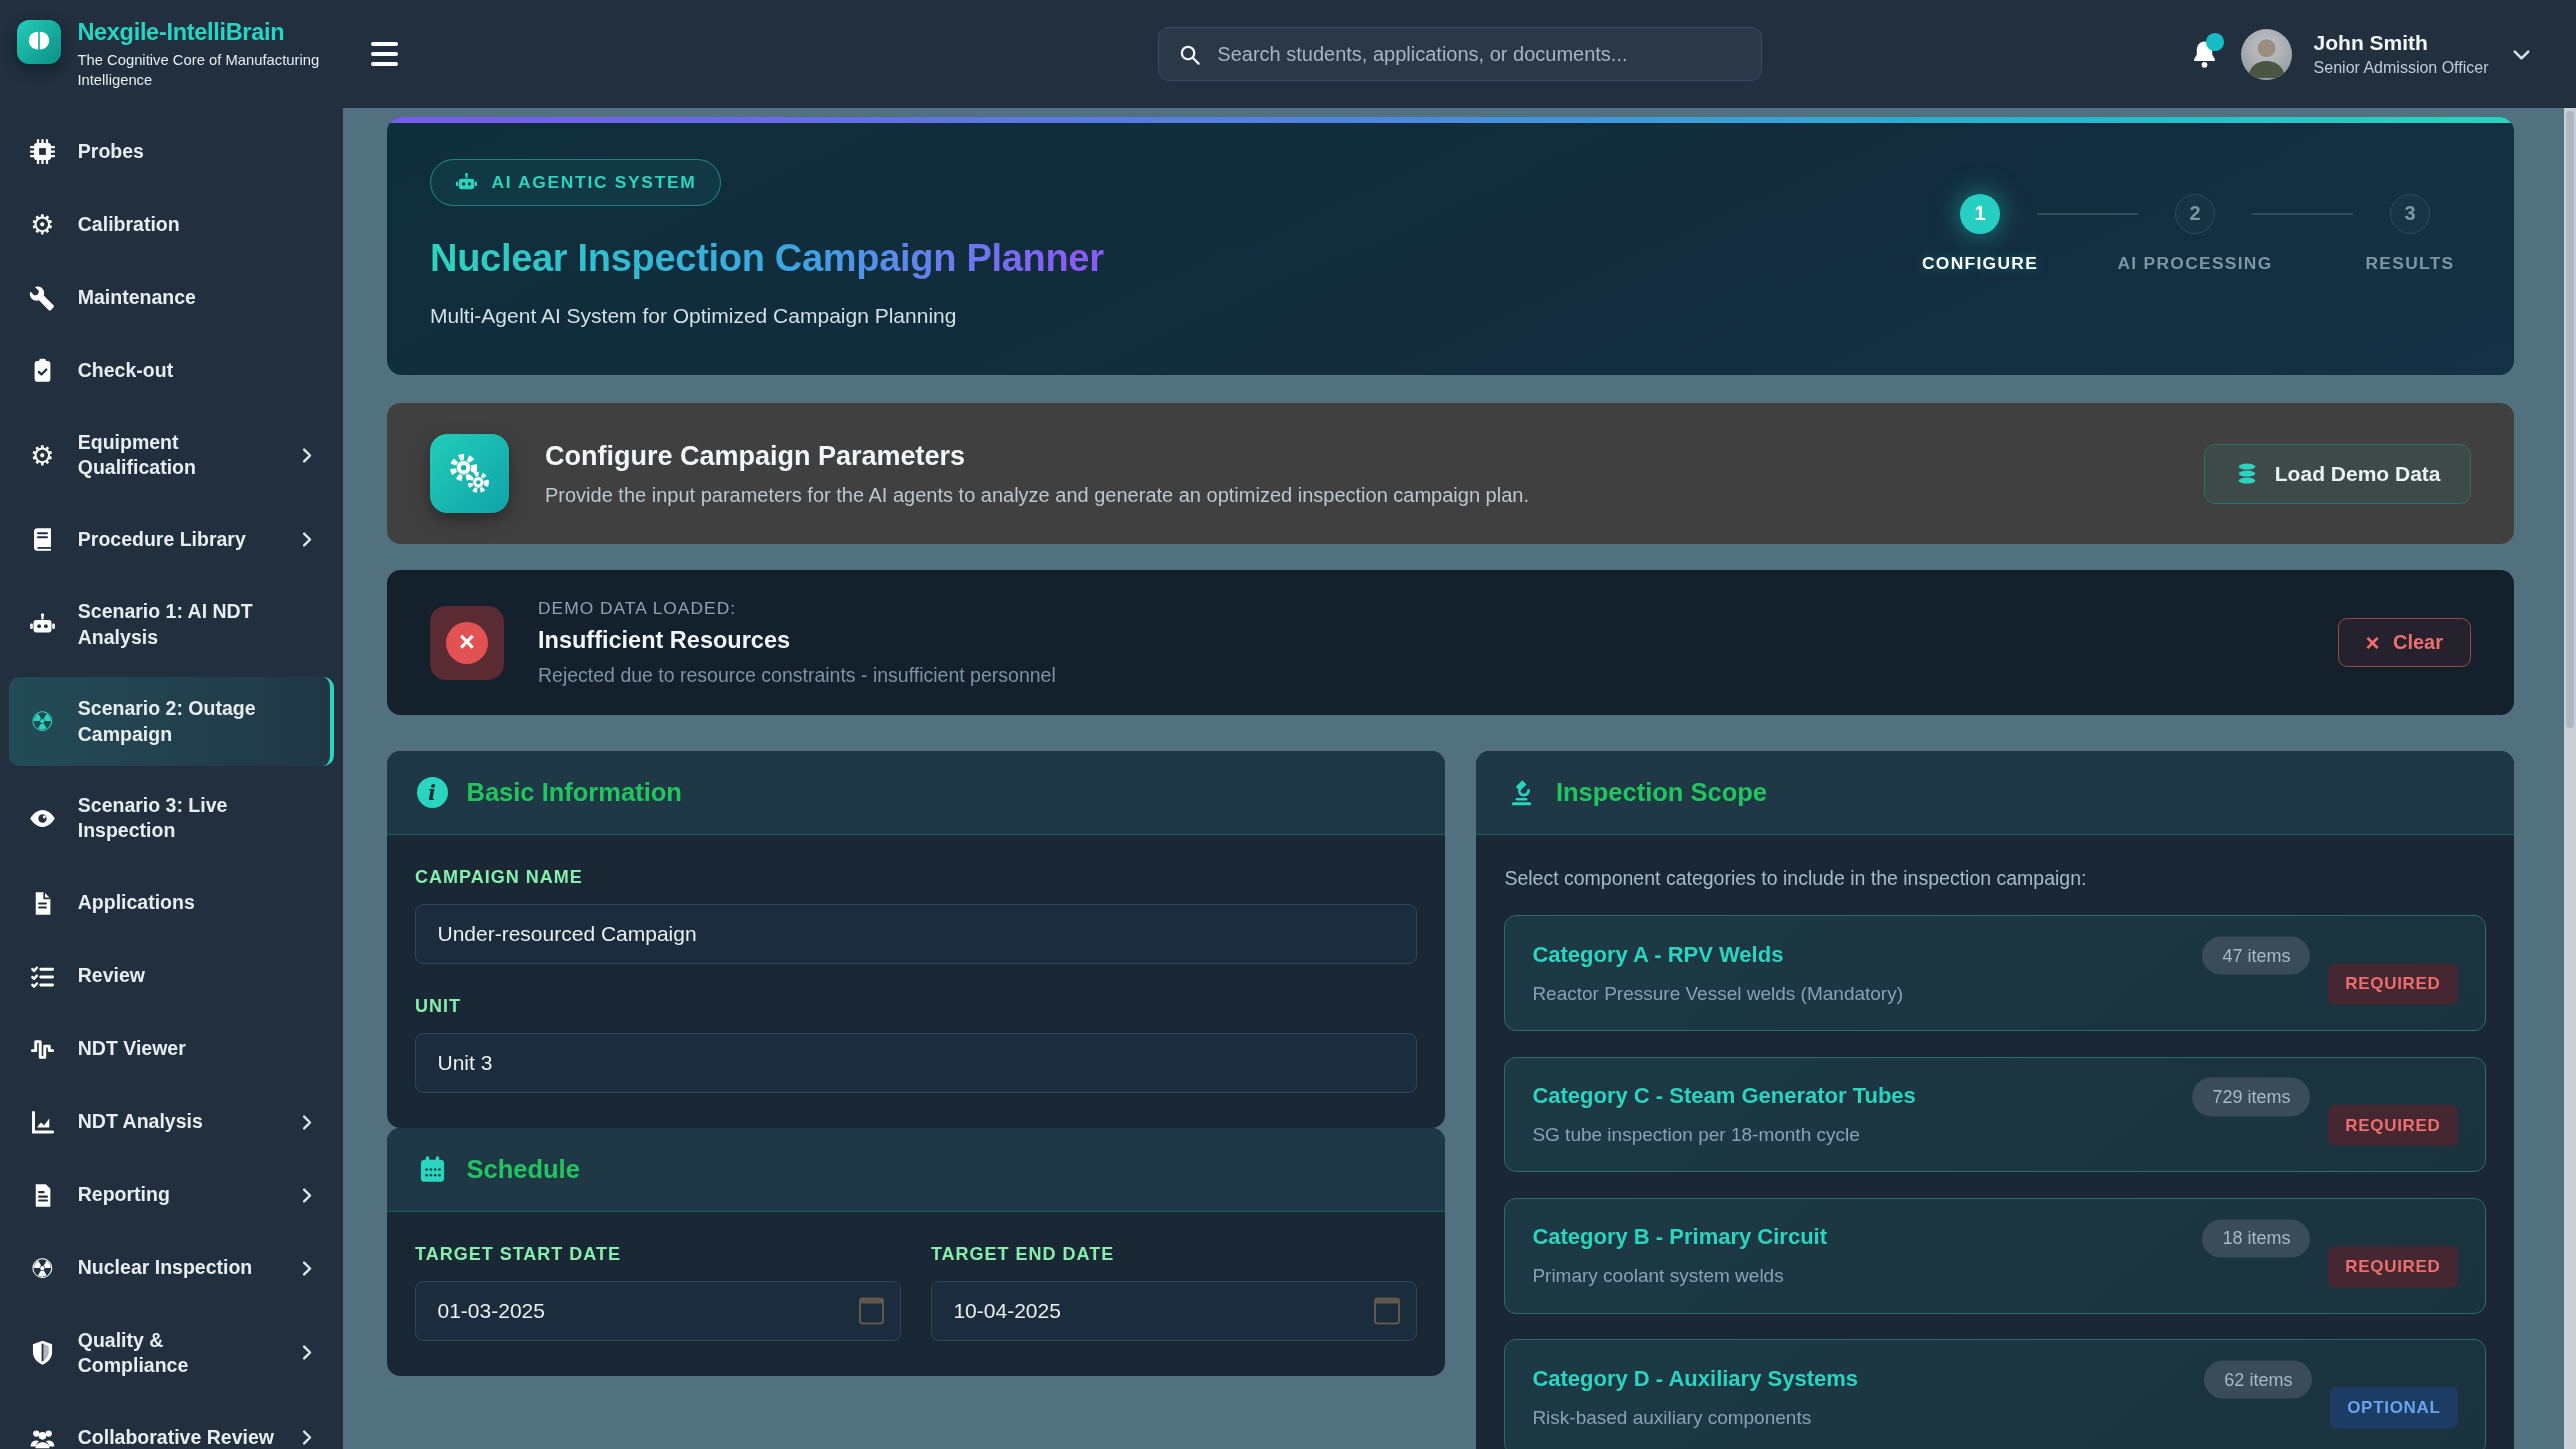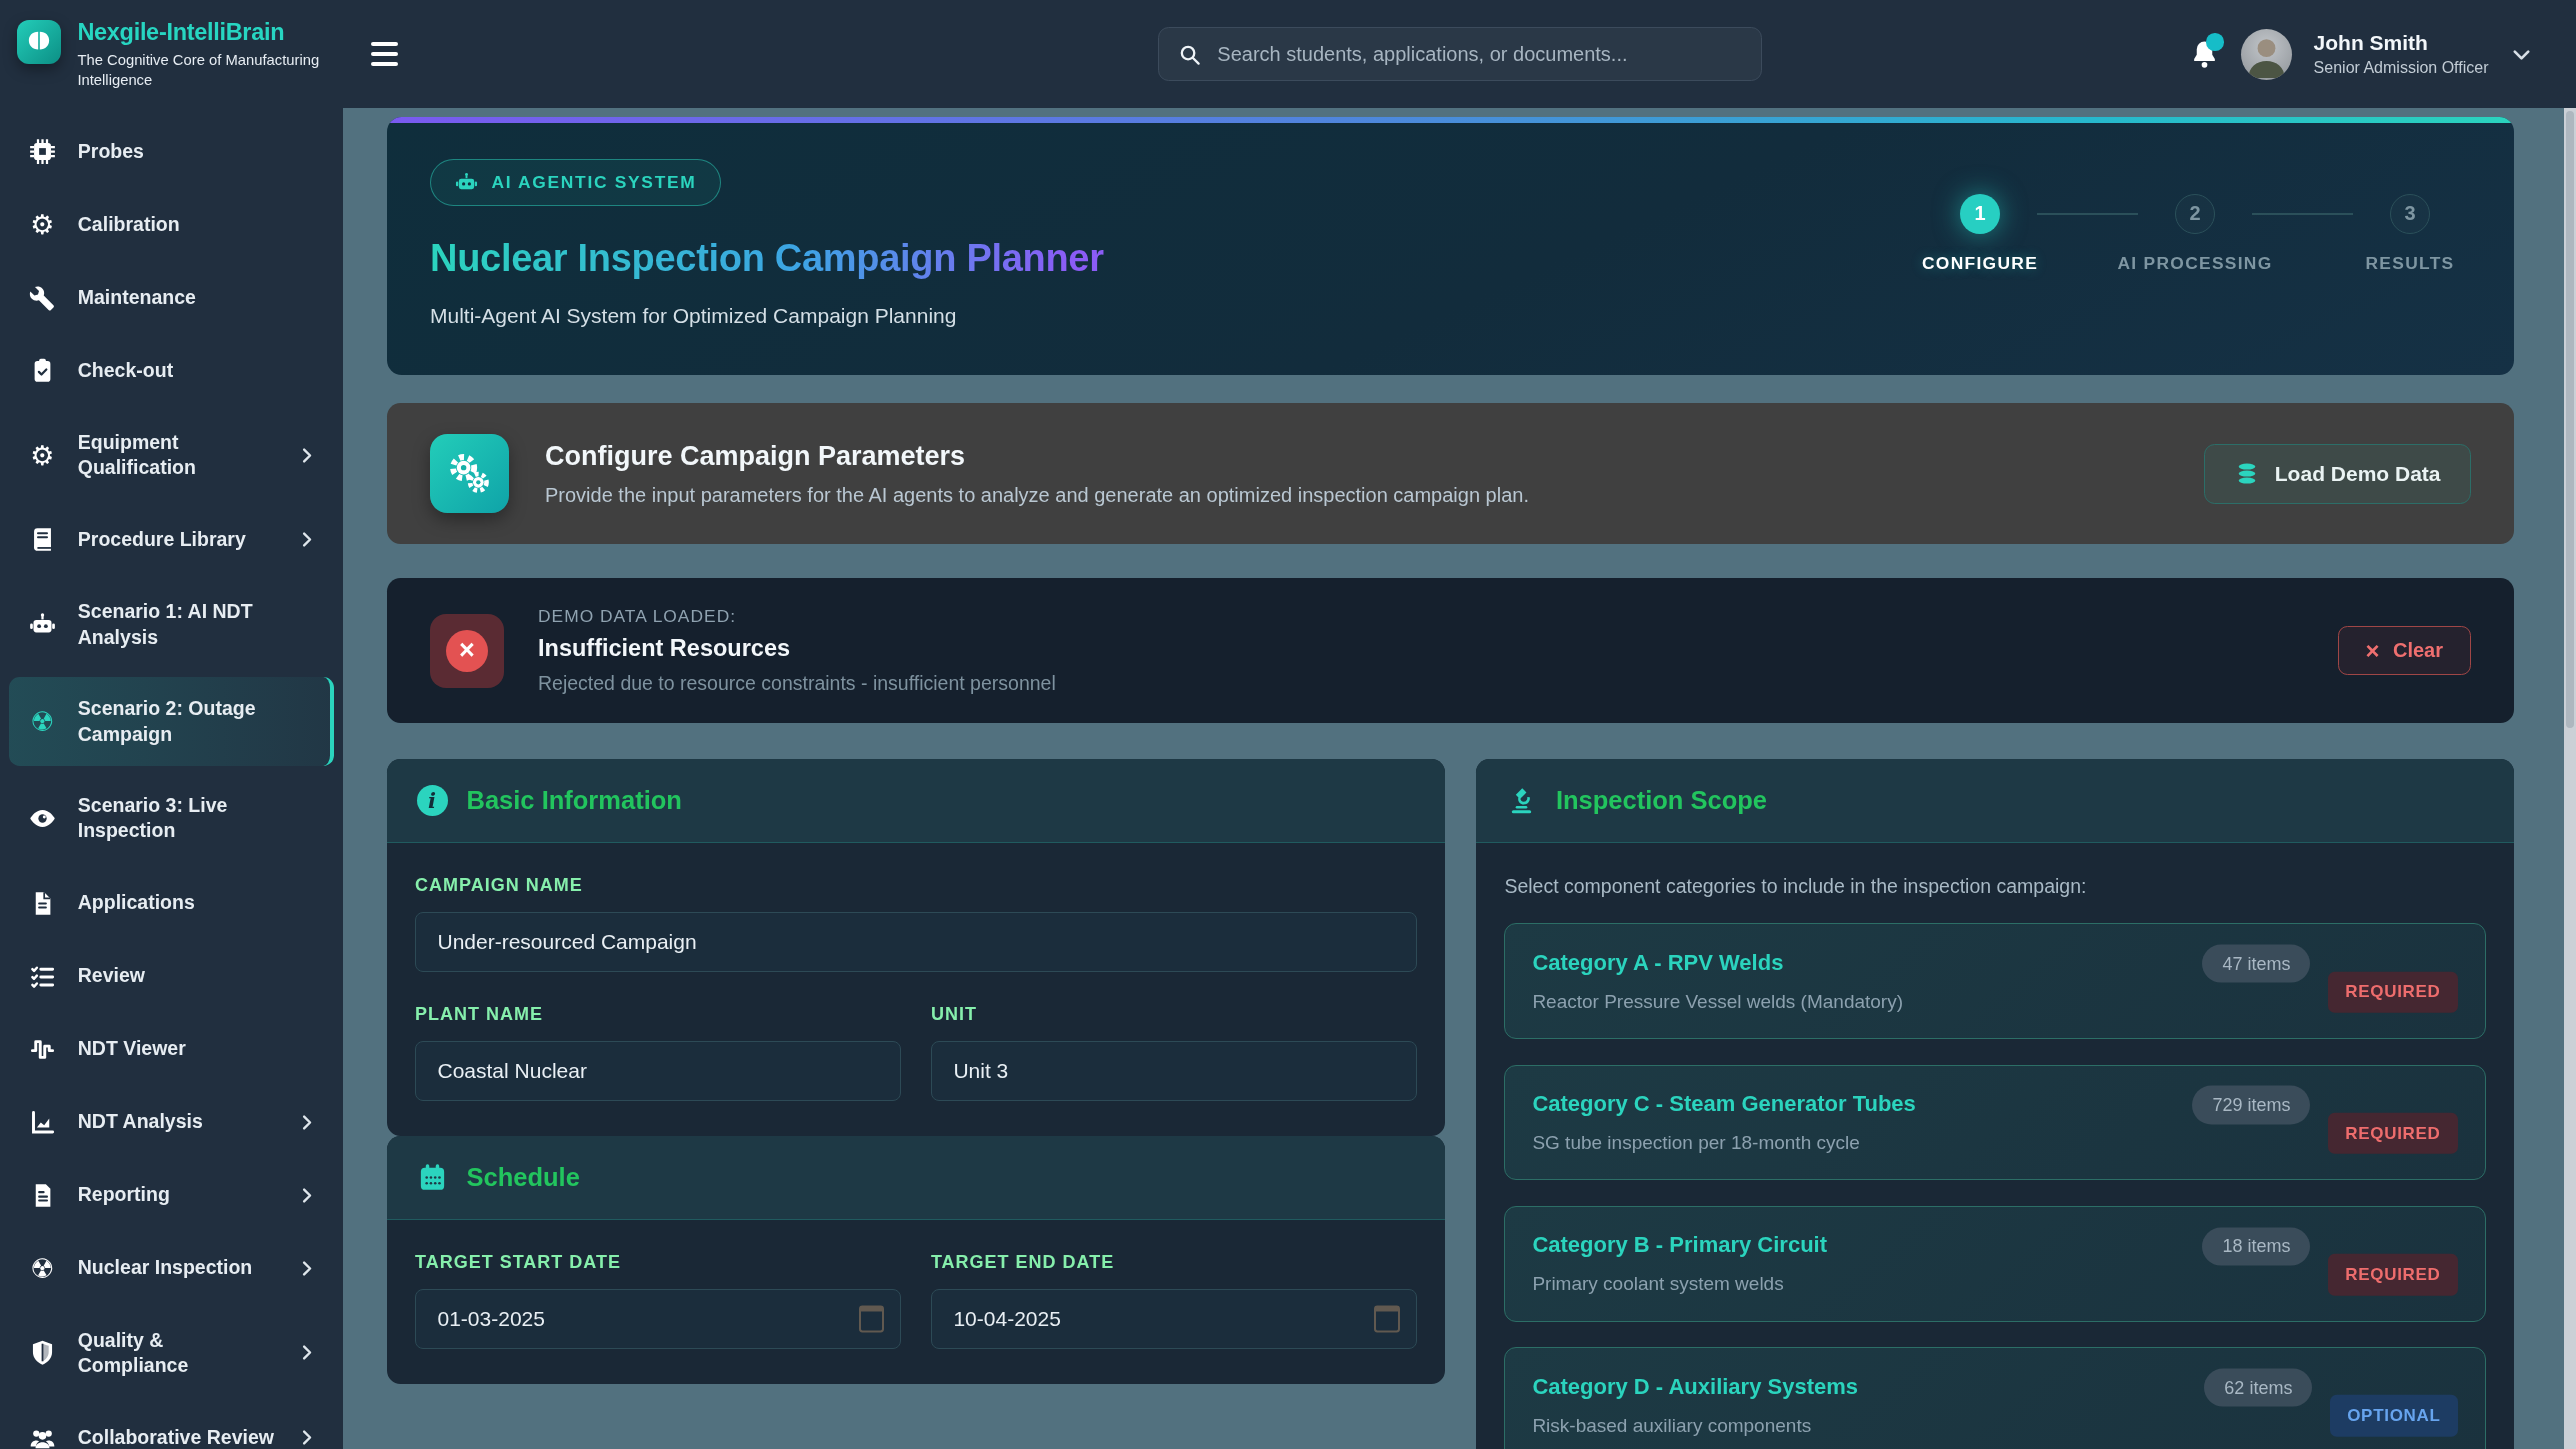--- a/index.html
+++ b/index.html
@@ -90,21 +90,21 @@
     box-shadow:0 6.7px 17.4px rgba(0,0,0,.35);}
   .config-icon svg{width:47px;height:47px;}
   .config-title{font-size:27px;font-weight:bold;color:#f2f7fa;}
   .config-desc{margin-top:12px;font-size:20px;color:#b9c7d2;}
   .load-btn{margin-left:auto;flex-shrink:0;display:flex;align-items:center;gap:16px;
     padding:17.4px 29.5px;background:rgba(43,212,190,.07);border:1.3px solid #2c6e68;border-radius:10.7px;
     color:#eaf3f3;font-size:21px;font-weight:600;cursor:pointer;}
   .load-btn svg{width:24px;height:24px;color:#2bd4be;}
 
   
-  .banner{margin-top:34px;background:#15202d;border-radius:13.4px;padding:28px 43px;
+  .banner{margin-top:26px;background:#15202d;border-radius:13.4px;padding:28px 43px;
     display:flex;align-items:center;gap:34px;box-sizing:border-box;}
   .banner-icon{width:74px;height:74px;border-radius:16px;background:#5a2b33;flex-shrink:0;
     display:flex;align-items:center;justify-content:center;}
   .banner-icon .circ{width:42px;height:42px;border-radius:50%;background:#e35252;
     display:flex;align-items:center;justify-content:center;color:#ffffff;font-size:27px;font-weight:bold;line-height:1;}
   .icon-x::before{content:"\00D7";}
   .banner-kicker{font-size:17.4px;color:#8fa2b0;letter-spacing:1px;}
   .banner-title{font-size:23.5px;font-weight:bold;color:#f3f7fa;margin-top:8px;}
   .banner-desc{font-size:19.5px;color:#7e929f;margin-top:9.4px;}
   .clear-btn{margin-left:auto;flex-shrink:0;display:flex;align-items:center;gap:13.4px;
@@ -497,26 +497,20 @@
               </div>
               <div class="card-body">
                 <div>
                   <div class="field-label">CAMPAIGN NAME</div>
                   <div class="input-wrap">
                     <input class="text-input" type="text" value="Under-resourced Campaign" style="">
                   </div>
                 </div>
                 <div class="row2">
                   <div class="f">
-                    <div class="field-label">PLANT NAME</div>
-                    <div class="input-wrap">
-                      <input class="text-input" type="text" value="Coastal Nuclear" style="">
-                    </div>
-                  </div>
-                  <div class="f">
                     <div class="field-label">UNIT</div>
                     <div class="input-wrap">
                       <input class="text-input" type="text" value="Unit 3" style="">
                     </div>
                   </div>
                 </div>
               </div>
             </section>
 
             <section class="card sched">

